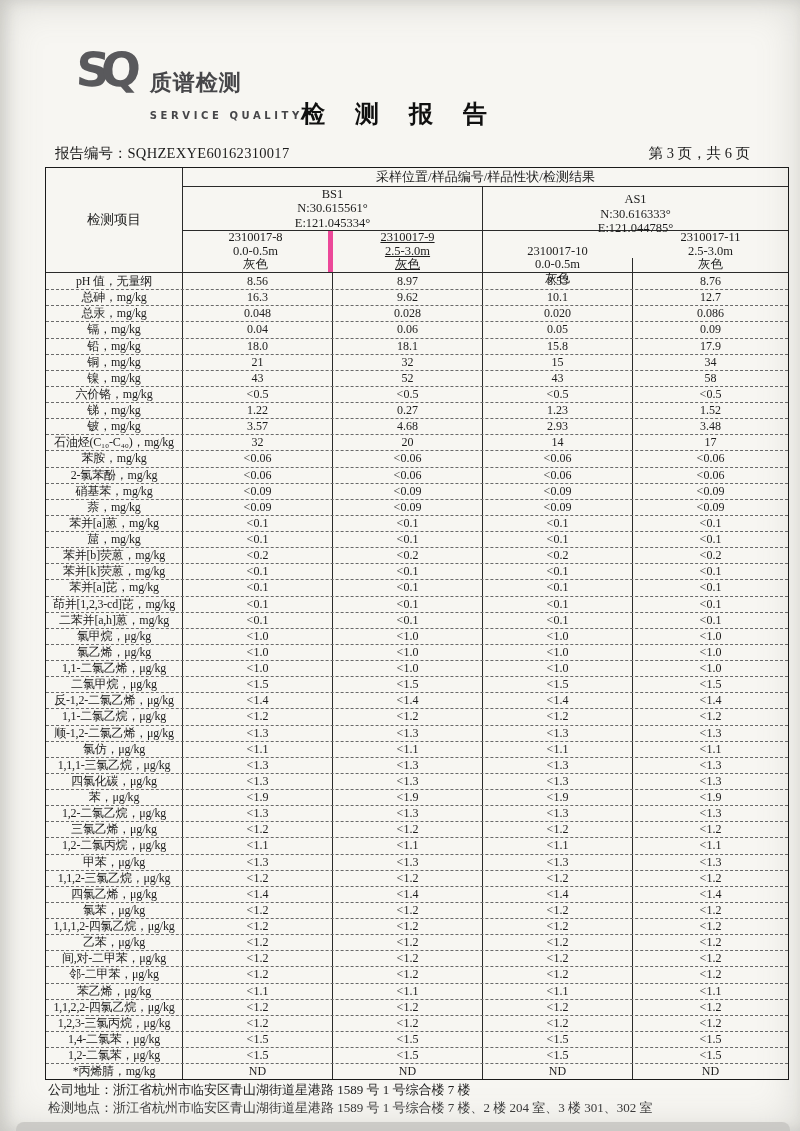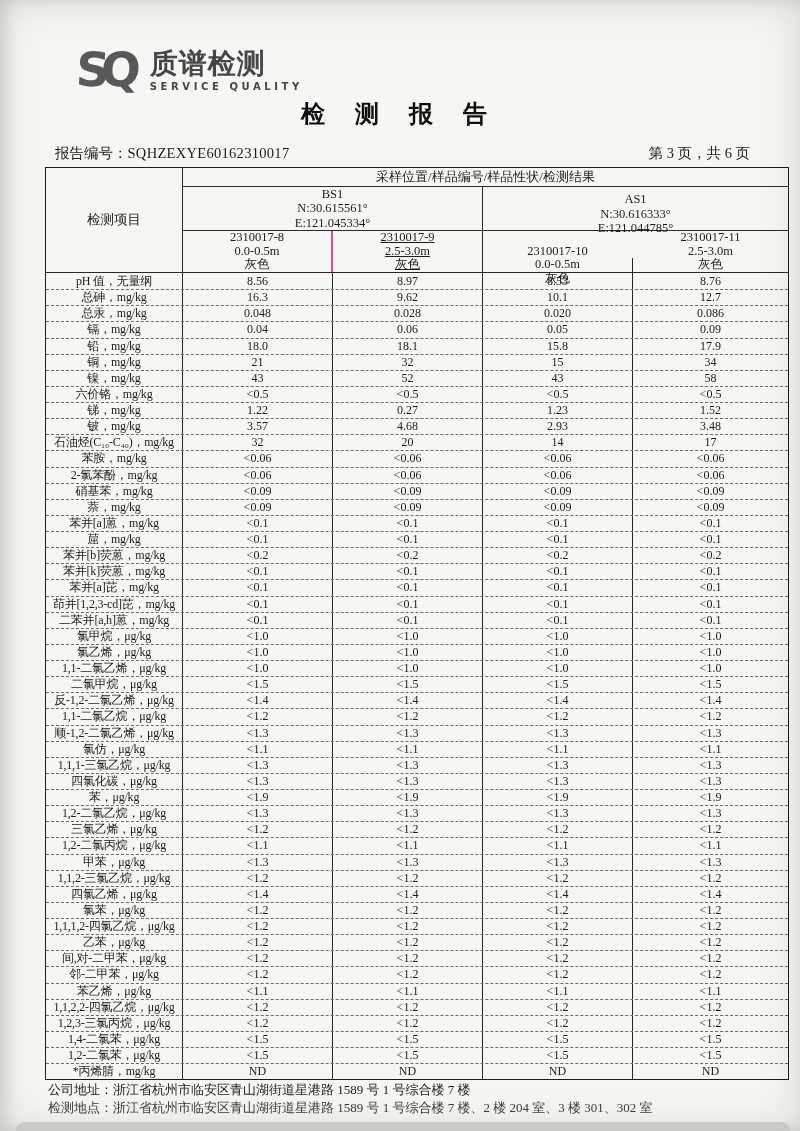--- a/index.html
+++ b/index.html
@@ -9,42 +9,42 @@
     font-family:"Liberation Serif","DejaVu Serif",serif;
     box-shadow:inset 0 0 40px rgba(120,118,112,.25), inset 6px 0 14px rgba(100,98,94,.18);
   }
   
   .logo{position:absolute;left:76px;top:44px;display:flex;align-items:flex-start;gap:8px;}
   .sq{font-family:"DejaVu Sans","Liberation Sans",sans-serif;font-weight:900;
       font-size:47px;line-height:52px;letter-spacing:-9px;color:#59595c;
       transform:skewX(-3deg);padding-right:10px;}
   .logo-txt{display:flex;flex-direction:column;margin-top:6px;}
   .logo-cn{font-family:Liberation Serif, serif;font-weight:900;
-      font-size:28px;line-height:28px;color:#464649;letter-spacing:1px;}
+      font-size:22px;line-height:28px;color:#464649;letter-spacing:1px;margin-top:19px;}
   .logo-en{font-family:"DejaVu Sans","Liberation Sans",sans-serif;font-weight:700;
-      font-size:10px;letter-spacing:3.6px;color:#464649;margin-top:3px;}
+      font-size:10px;letter-spacing:3.6px;color:#464649;margin-top:13px;}
   .title{position:absolute;left:0;top:98px;width:100%;text-align:center;
       font-size:24px;font-weight:bold;letter-spacing:12px;color:#101010;}
   .meta{position:absolute;left:55px;right:50px;top:144px;display:flex;
       justify-content:space-between;align-items:baseline;font-size:14.5px;}
   .meta .num{letter-spacing:.3px;margin-top:18px;}
   
   .rtable{position:absolute;left:45px;top:167px;width:744px;
       border:1.6px solid #1b1b1b;box-sizing:border-box;background:transparent;}
   .thead{display:grid;grid-template-columns:137px 150px 150px 150px 1fr;
       grid-template-rows:19px 44px 41px;border-bottom:1px solid #2a2a2a;}
   .hc{display:flex;align-items:center;justify-content:center;text-align:center;
       font-size:12.5px;box-sizing:border-box;}
   .h-item{grid-area:1/1/4/2;border-right:1px solid #2a2a2a;font-size:13.5px;}
   .h-result{grid-area:1/2/2/6;border-bottom:1px solid #2a2a2a;font-size:13px;}
   .h-loc1{grid-area:2/2/3/4;border-right:1px solid #2a2a2a;border-bottom:1px solid #2a2a2a;}
   .h-loc2{grid-area:2/4/3/6;border-bottom:1px solid #2a2a2a;margin-top:11px;}
   .h-loc1,.h-loc2{flex-direction:column;line-height:14.5px;font-size:12.5px;}
   .h-s{flex-direction:column;line-height:13.5px;font-size:12.5px;}
-  .h-s1{grid-area:3/2/4/3;border-right:2px solid #ec4899;}
+  .h-s1{grid-area:3/2/4/3;border-right:5px solid #ec4899;}
   .h-s2{grid-area:3/3/4/4;border-right:1px solid #2a2a2a;text-decoration:underline;}
   .h-s3{grid-area:3/4/4/5;border-right:1px solid #2a2a2a;margin-top:27px;}
   .h-s4{grid-area:3/5/4/6;}
   .tbody{display:block;}
   .trow{display:grid;grid-template-columns:137px 150px 150px 150px 1fr;
       height:16.14px;box-sizing:border-box;}
   .trow + .trow{border-top:1px dashed #6a6a6a;}
   .cell{display:flex;align-items:center;justify-content:center;
       font-size:12px;line-height:15px;white-space:nowrap;box-sizing:border-box;
       border-right:1px solid #2a2a2a;overflow:visible;}

